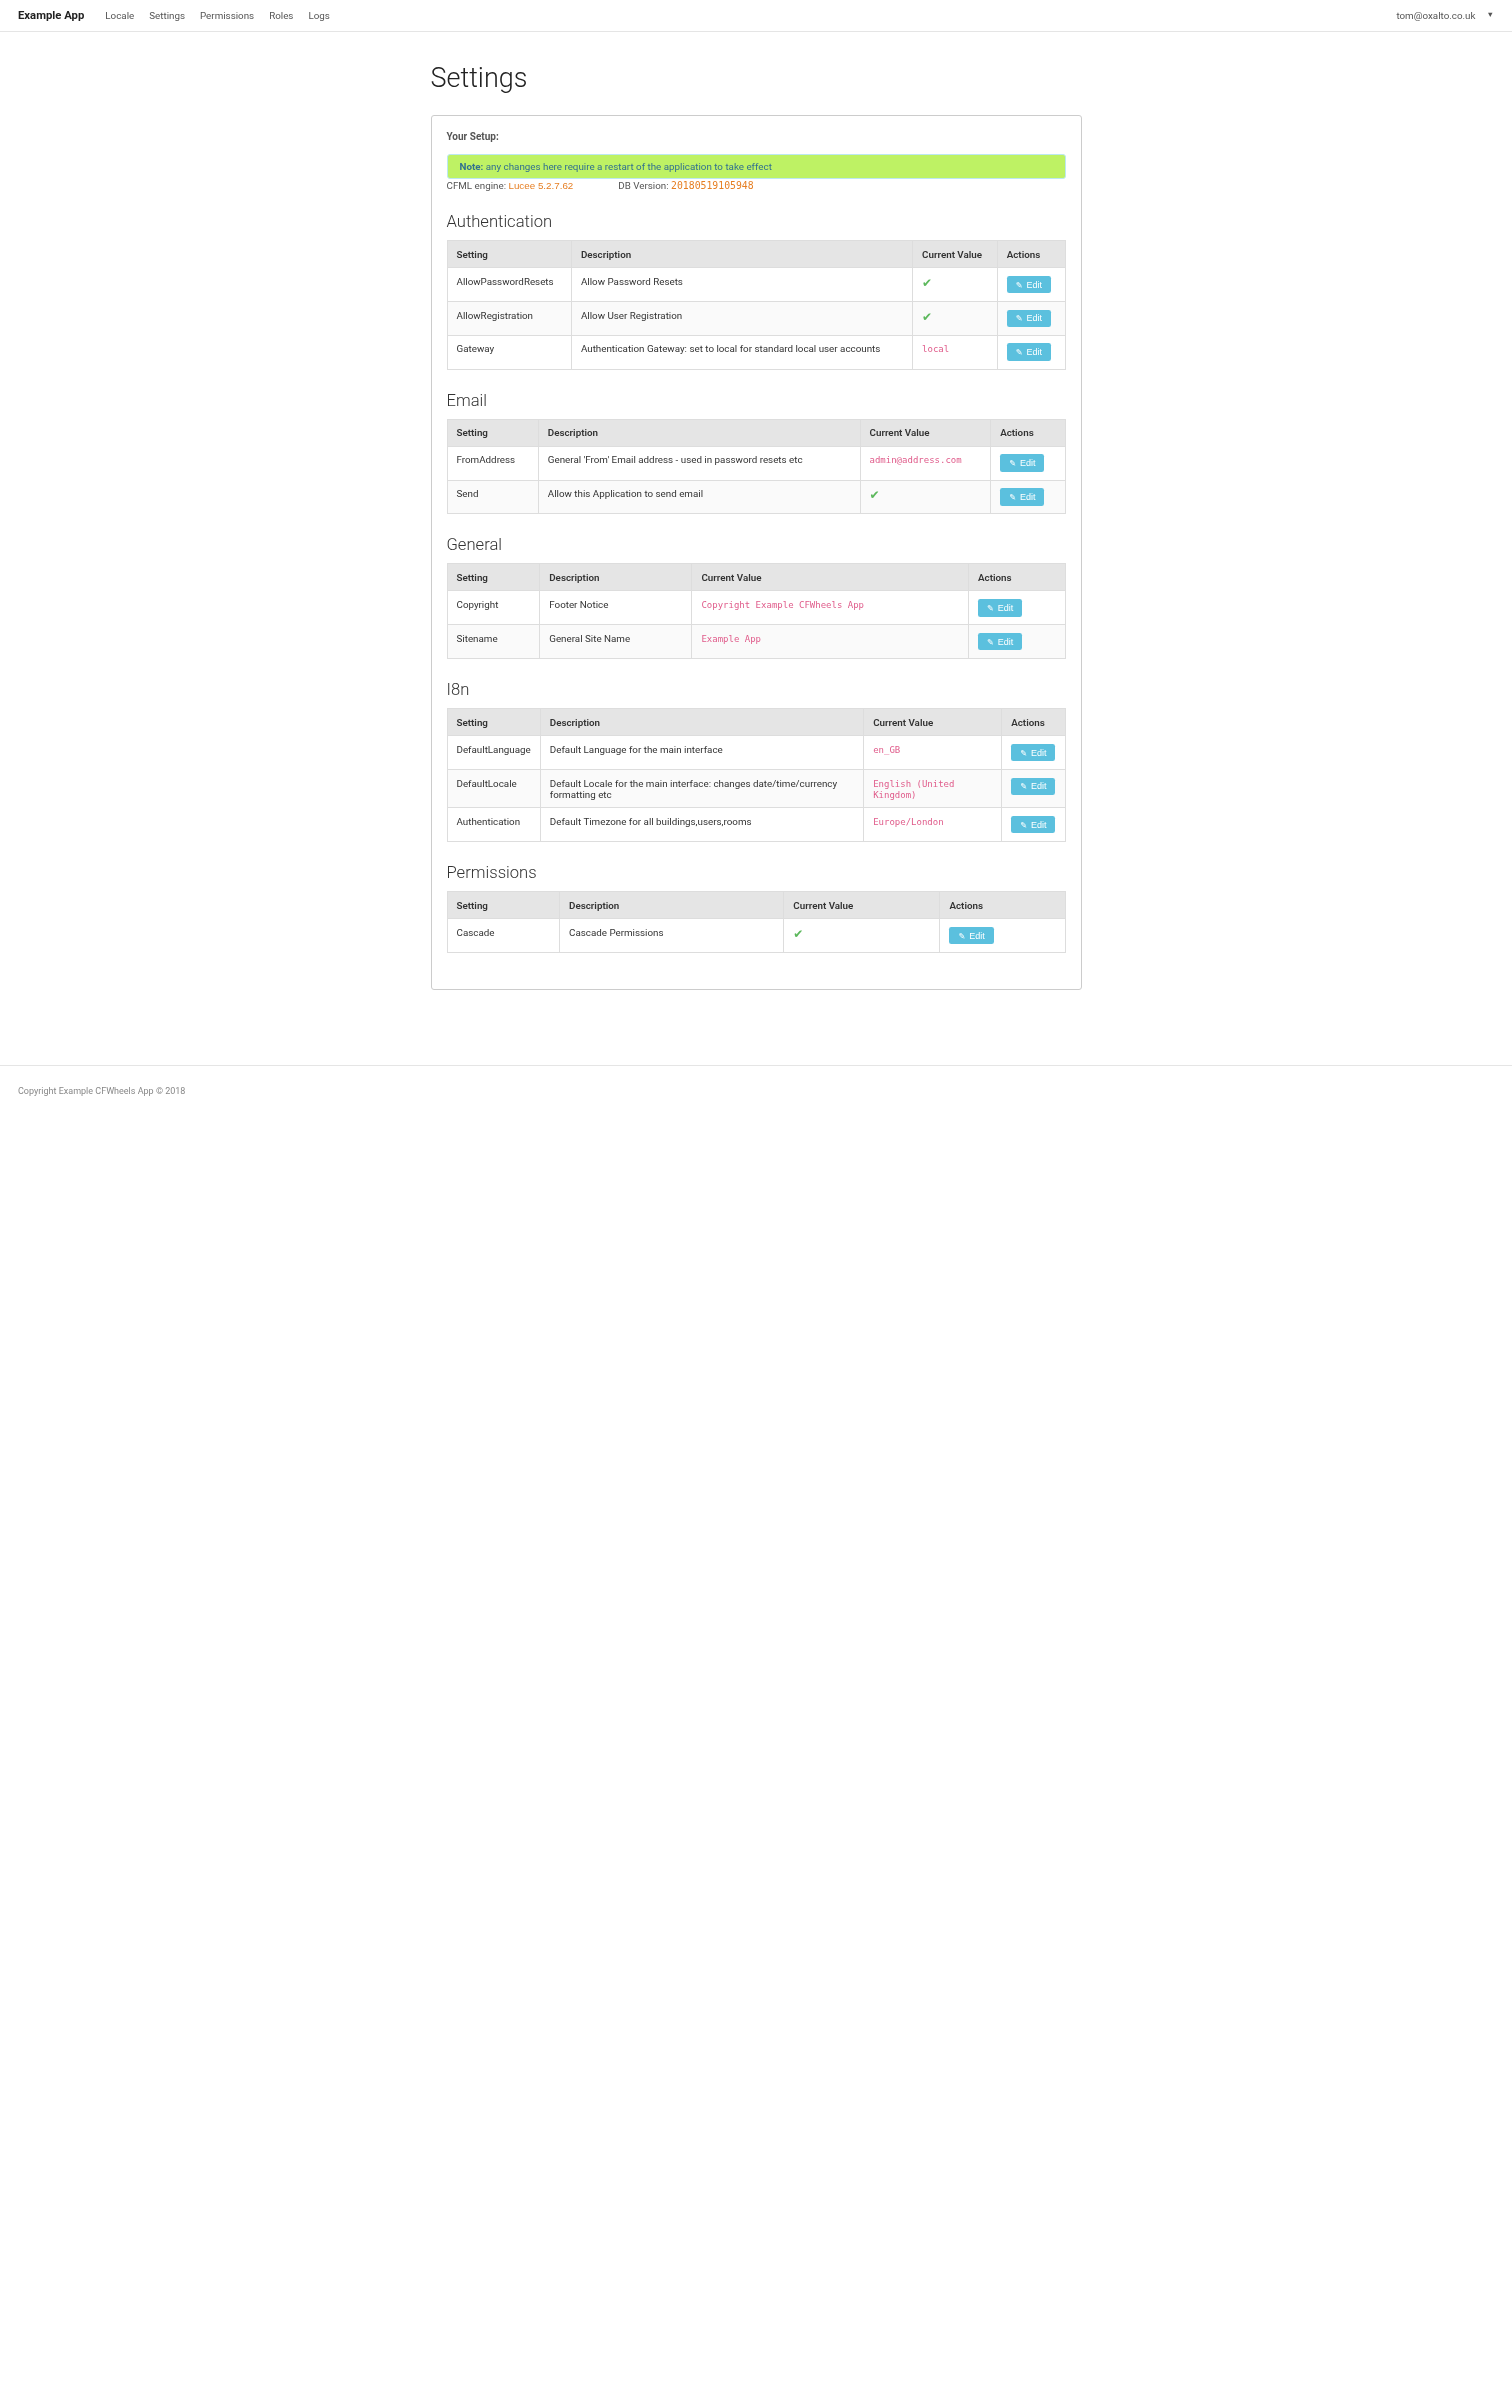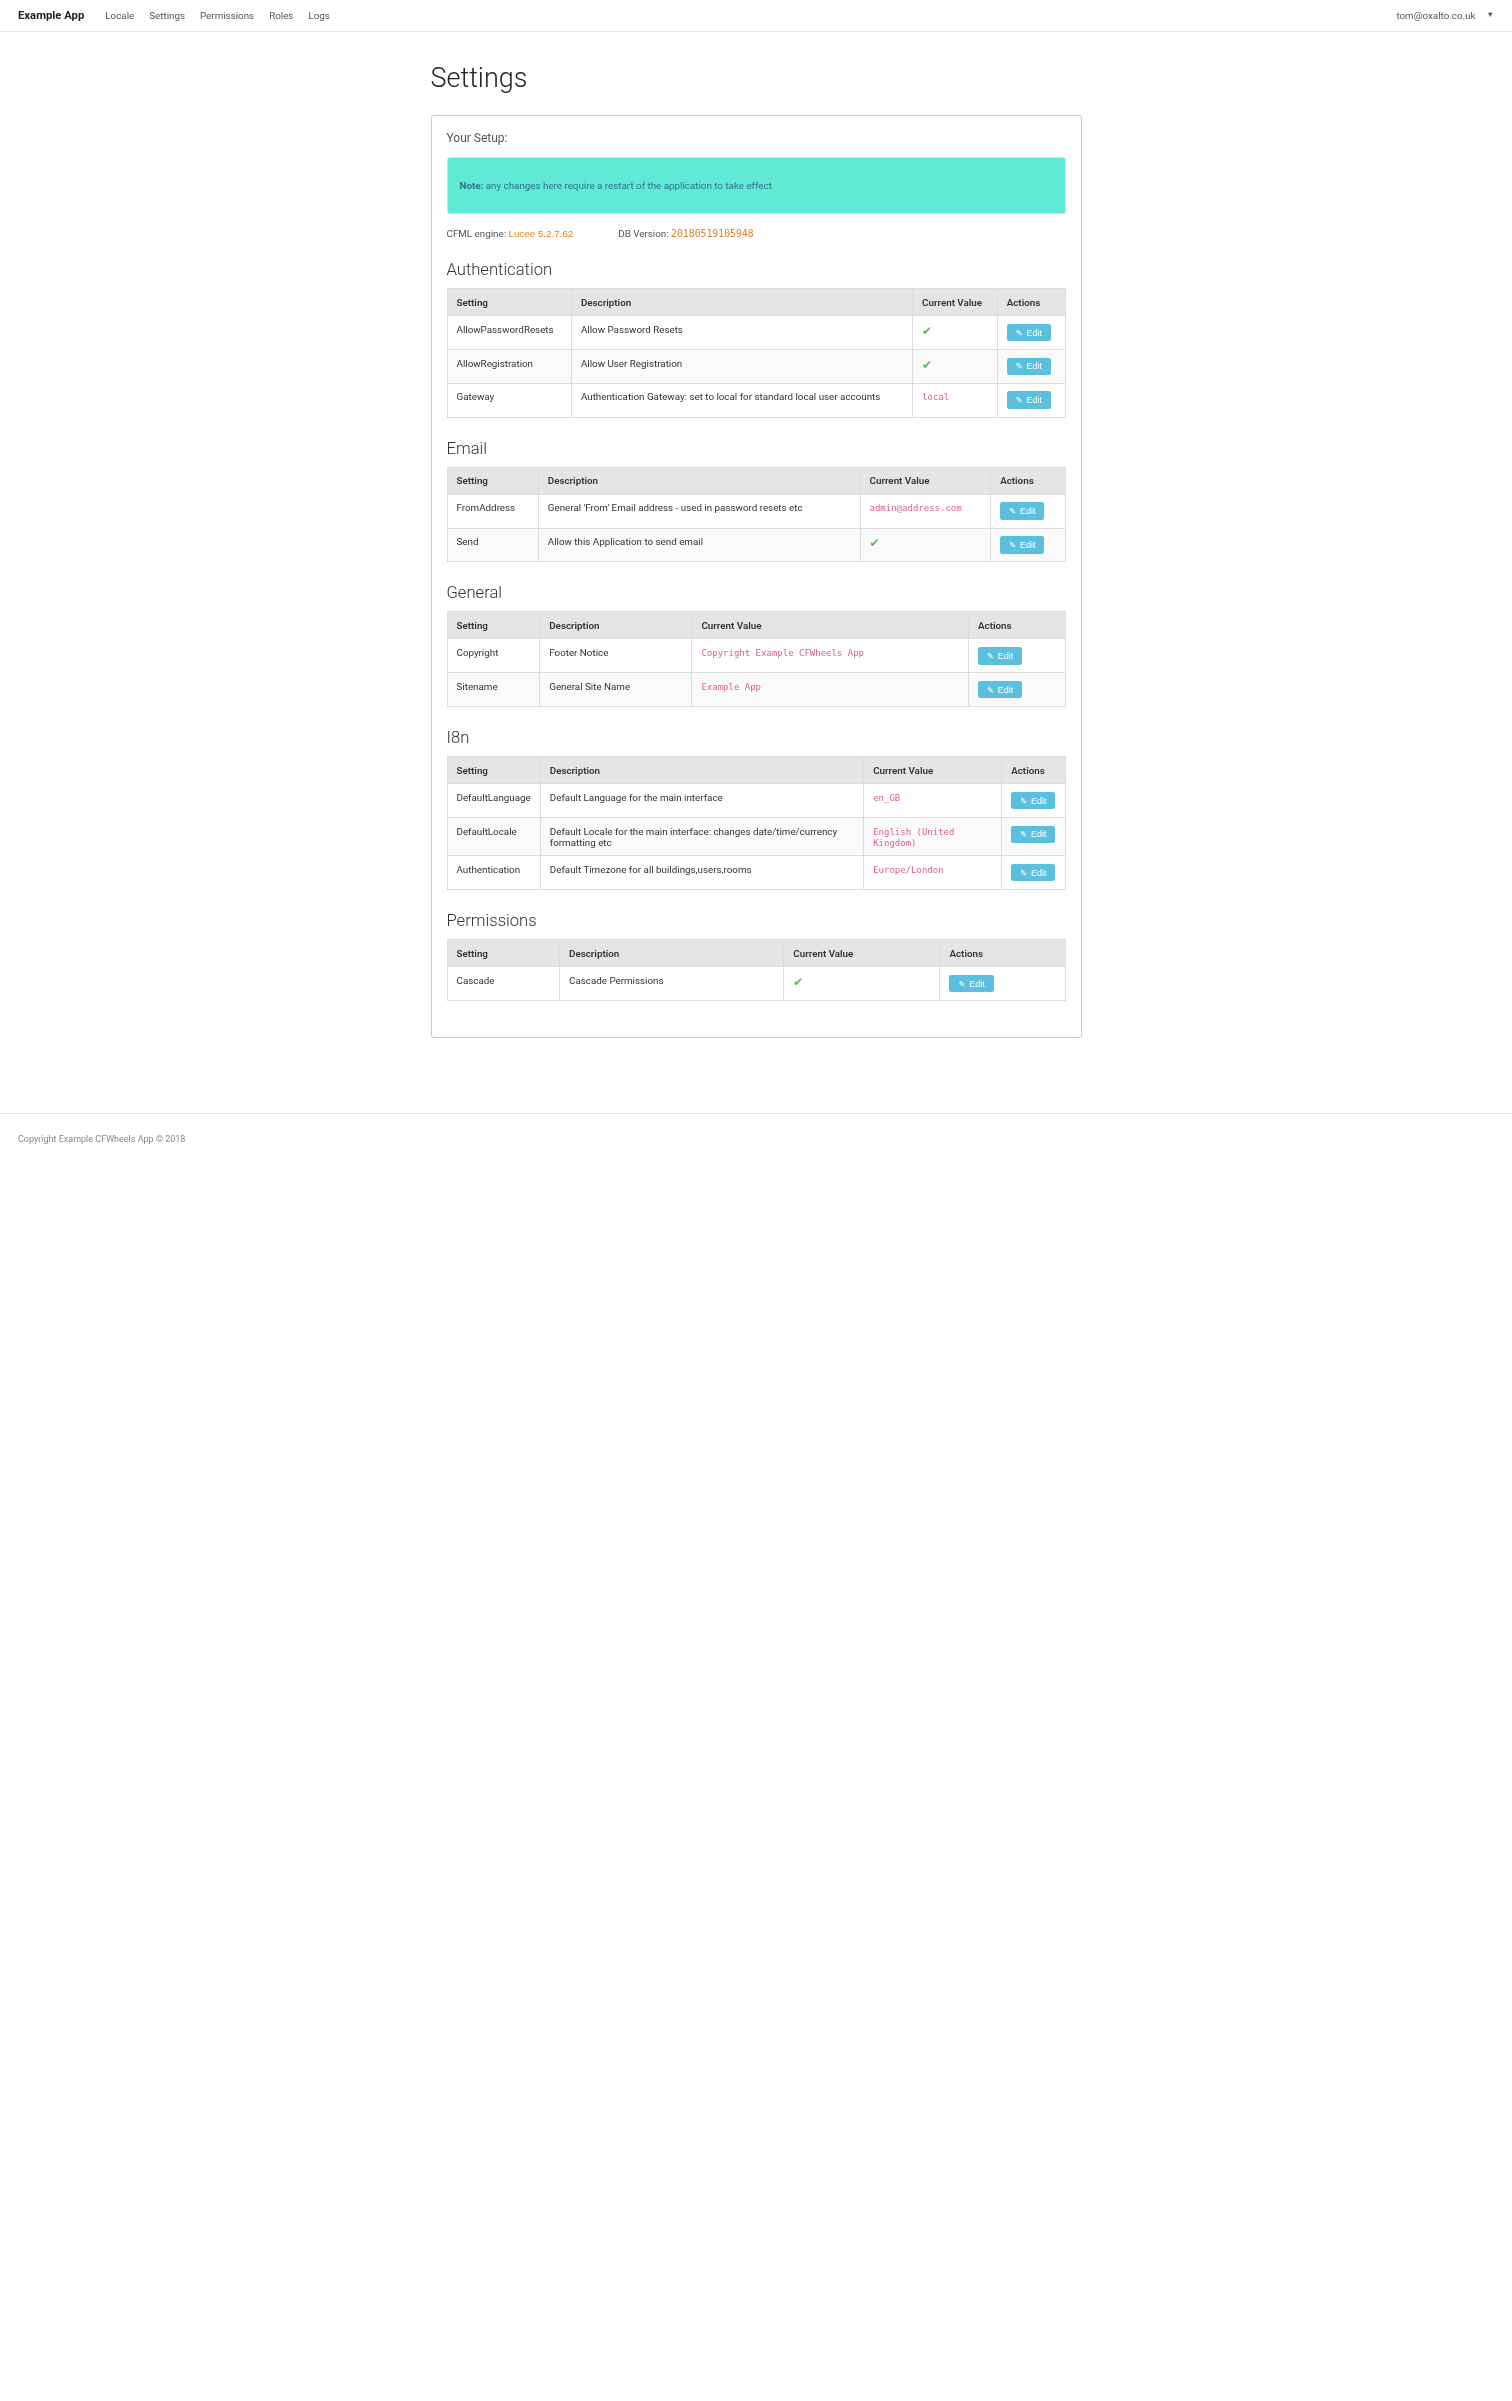--- a/index.html
+++ b/index.html
@@ -58,34 +58,35 @@
     }
 
     
     .card {
       border: 0.8px solid #ccc;
       border-radius: 3px;
       padding: 15px;
       margin-bottom: 0;
     }
     .card-label {
-      font-size: 12px;
+      font-size: 10px;
       color: #555;
       margin-bottom: 12px;
+      font-weight: bold;
     }
 
     
     .alert-info {
-      background: #5eead4;
+      background: #bef264;
       border: 0.8px solid #bce8f1;
       border-radius: 3px;
-      padding: 22px 12px;
+      padding: 6px 12px;
       font-size: 9.8px;
       color: #31708f;
-      margin-bottom: 14px;
+      margin-bottom: 1px;
     }
     .alert-info strong { color: #31708f; }
 
     
     .meta-info {
       font-size: 9.8px;
       color: #555;
       margin-bottom: 21px;
       display: flex;
       gap: 45px;

